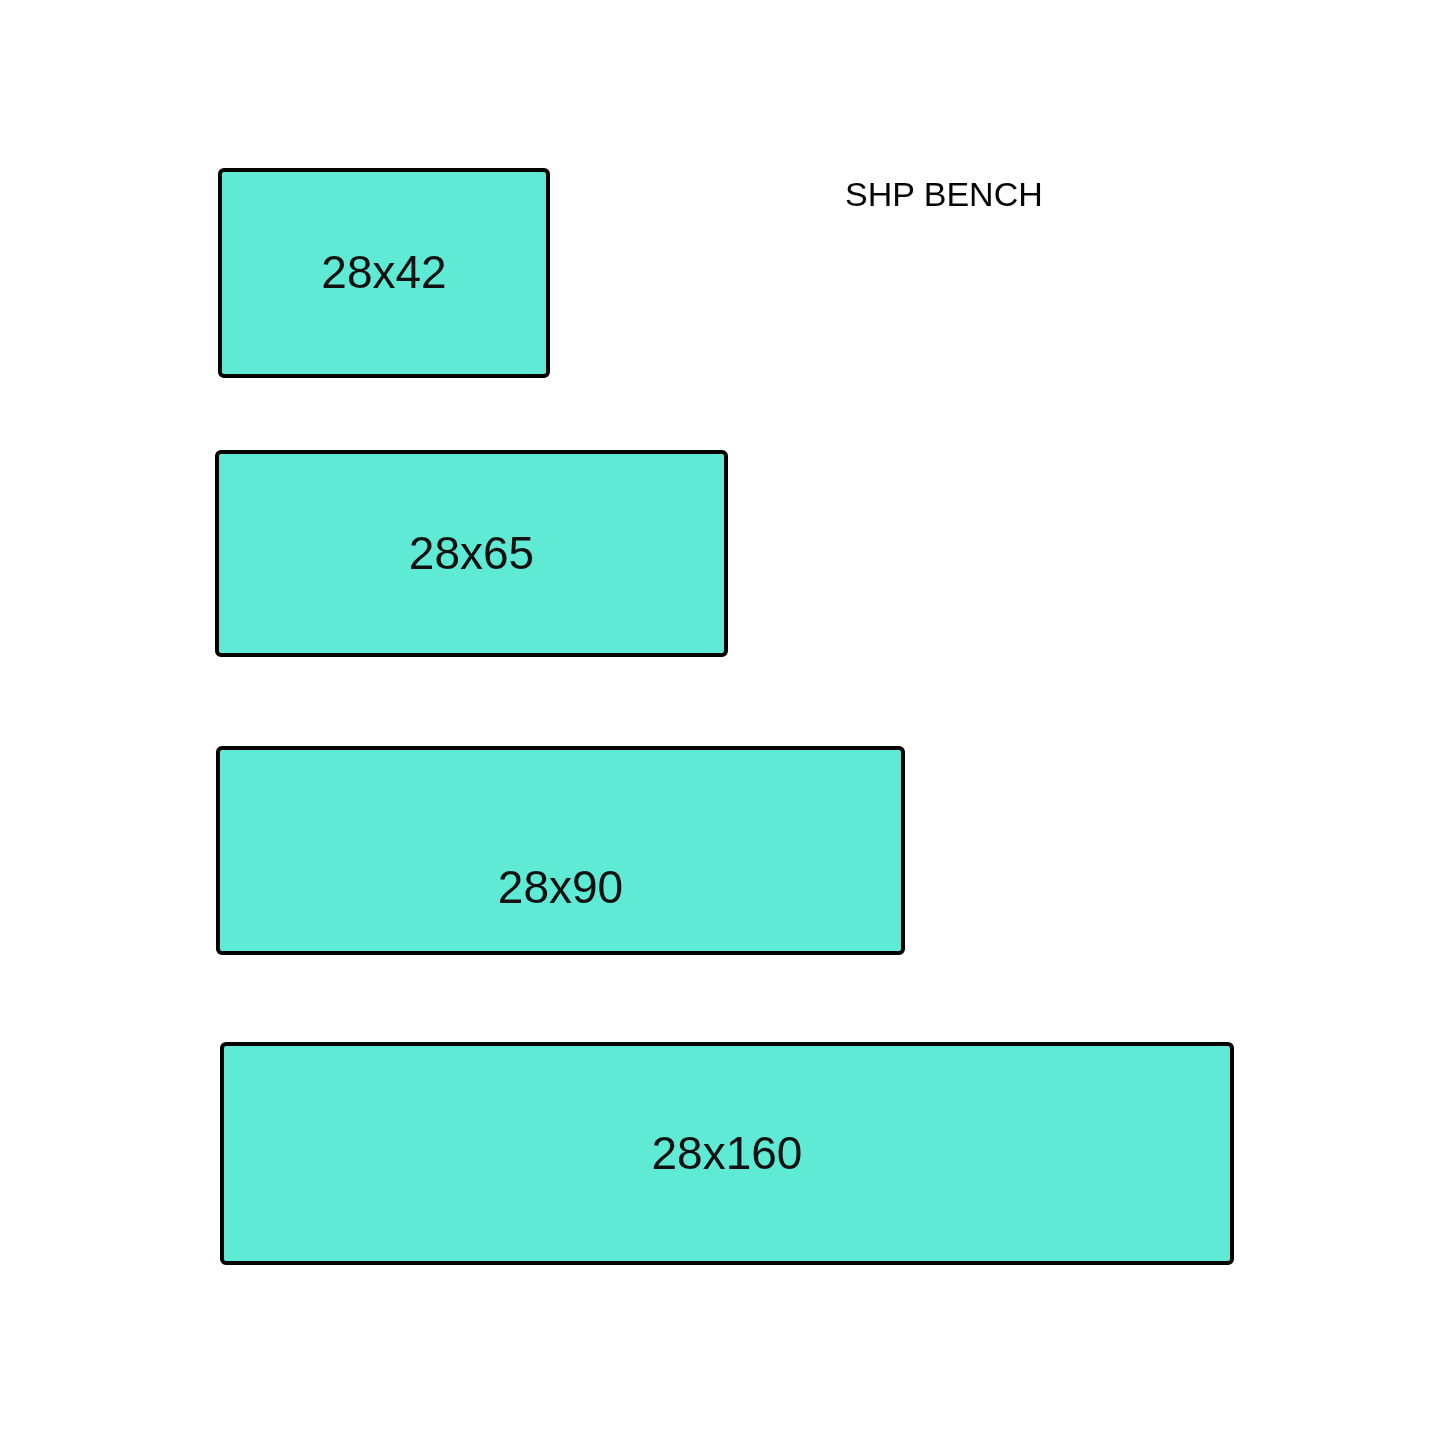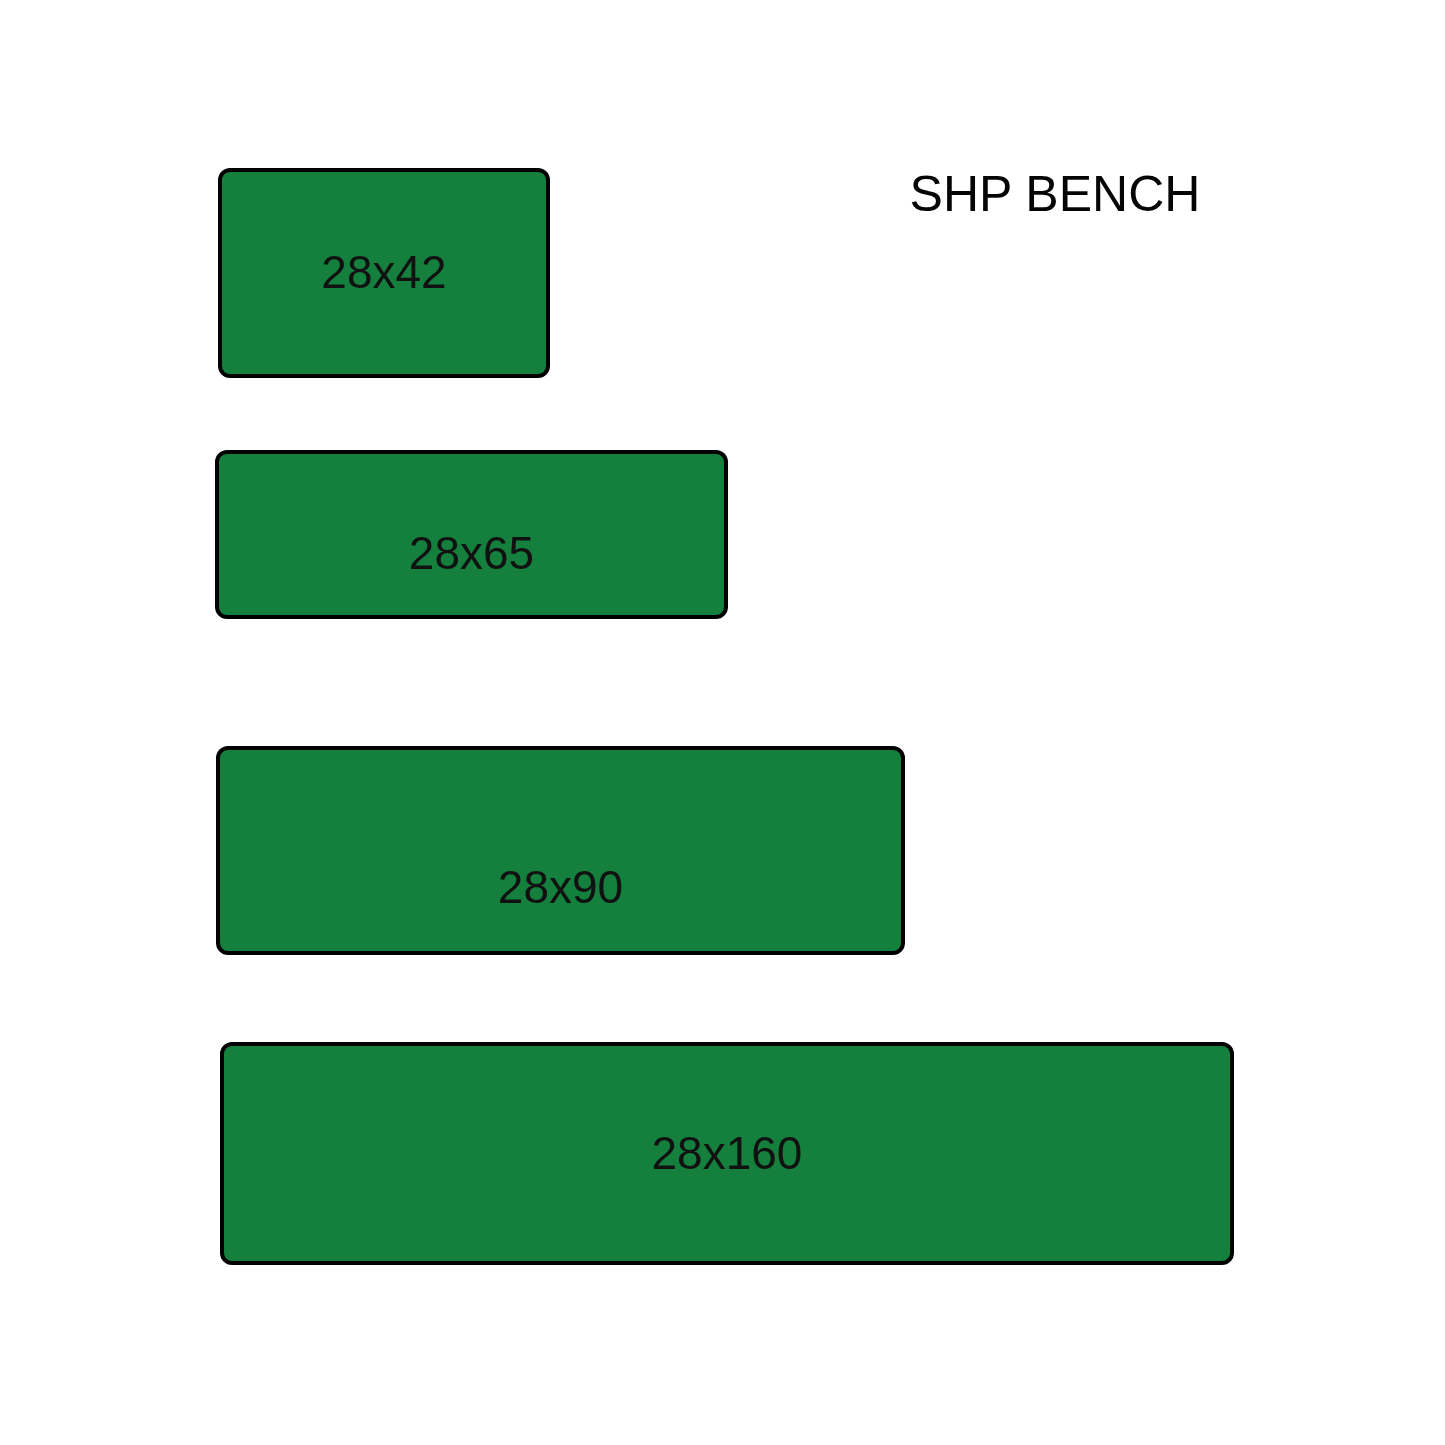--- a/index.html
+++ b/index.html
@@ -17,55 +17,55 @@
     font-family: "Liberation Sans", sans-serif;
     -webkit-font-smoothing: antialiased;
   }
 
   
   .title-block {
     position: absolute;
     left: 845px;
     top: 155px;
     width: 420px;
-    text-align: center;
+    text-align: left;
     color: #050505;
-    font-size: 50px;
+    font-size: 34px;
     line-height: 78px;
     font-weight: 400;
     letter-spacing: 0px;
     white-space: nowrap;
   }
   .title-line { display: block; }
 
   
   .board {
     position: absolute;
     box-sizing: border-box;
-    background: #15803d;
+    background: #5eead4;
     border: 4.5px solid #000000;
-    border-radius: 12px;
+    border-radius: 6px;
   }
   .board-label {
     position: absolute;
     left: 0;
     right: 0;
     text-align: center;
     color: #111111;
     font-size: 46px;
     font-weight: 400;
     line-height: 46px;
     white-space: nowrap;
   }
 
   
   #board-1 { left: 218px; top: 168px;  width: 332px; height: 210px; }
   #board-1 .board-label { top: 77px; }
 
-  #board-2 { left: 215px; top: 450px;  width: 513px; height: 169px; }
+  #board-2 { left: 215px; top: 450px;  width: 513px; height: 207px; }
   #board-2 .board-label { top: 76px; }
 
   #board-3 { left: 216px; top: 746px;  width: 689px; height: 209px; }
   #board-3 .board-label { top: 78px; margin-top: 36px; }
 
   #board-4 { left: 220px; top: 1042px; width: 1014px; height: 223px; }
   #board-4 .board-label { top: 84px; }
 </style>
 </head>
 <body>

